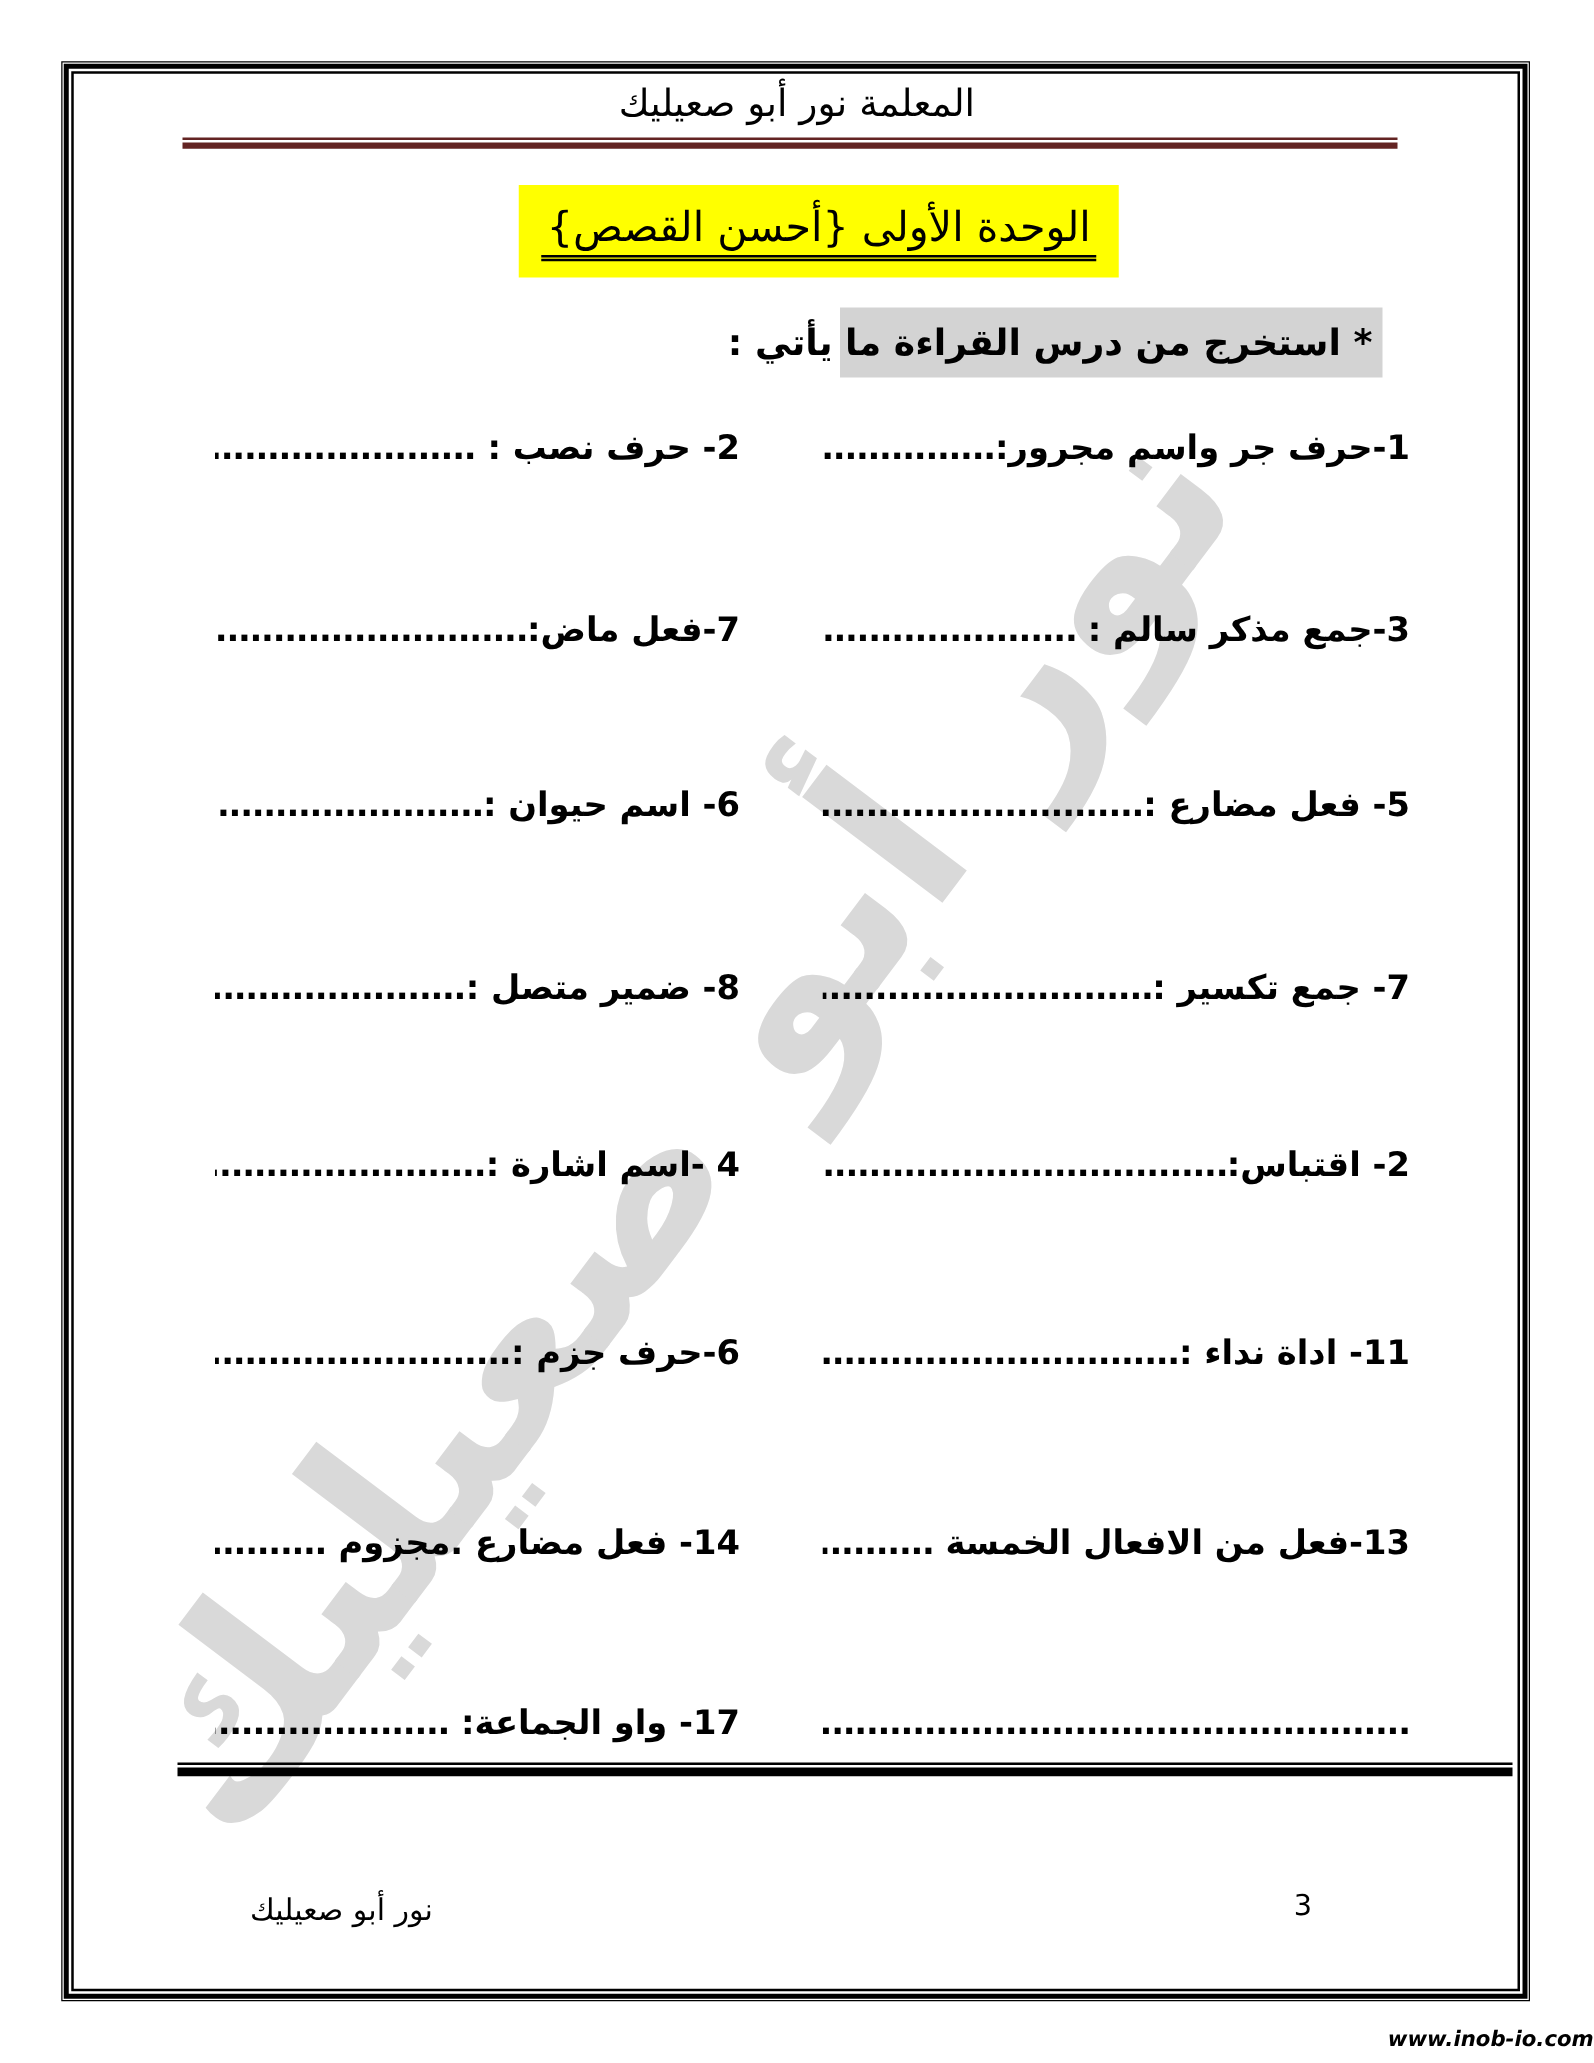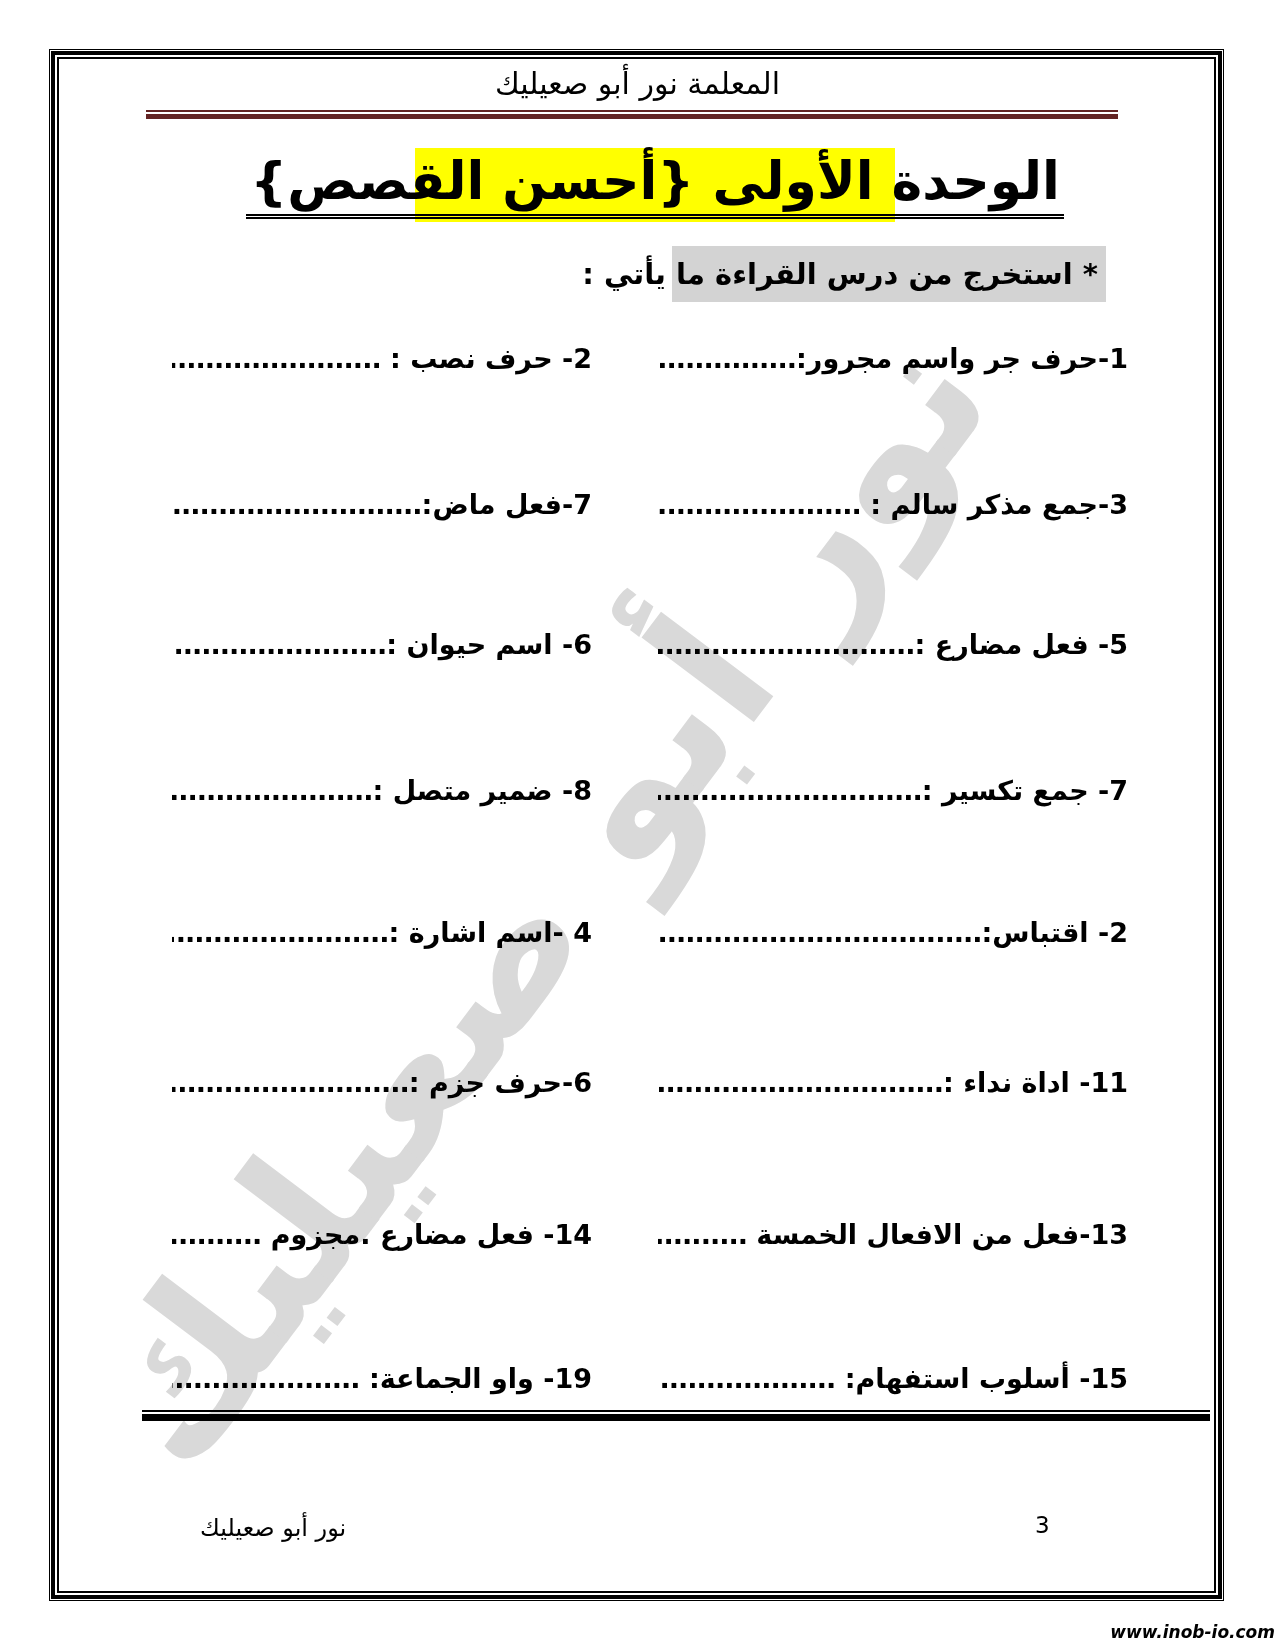--- a/index.html
+++ b/index.html
@@ -19,21 +19,21 @@
     text-align:center;white-space:nowrap;direction:rtl;line-height:260px;}
   
   .header-name{position:absolute;left:65px;top:66px;width:1145px;z-index:1;
     text-align:center;font-size:30px;direction:rtl;}
   .maroon-rule{position:absolute;left:146px;top:110px;width:972px;z-index:1;}
   .maroon-rule .thin{height:2px;background:var(--rule-maroon,#632423);margin-bottom:2px;}
   .maroon-rule .thick{height:5px;background:var(--rule-maroon,#632423);}
   
   .unit-title{position:absolute;left:415px;top:148px;width:480px;height:74px;z-index:1;
     background:var(--highlight-yellow,#ffff00);display:flex;align-items:center;justify-content:center;direction:rtl;}
-  .unit-title span{font-size:52px;font-weight:bold;border-bottom:5px double #000;padding:0 4px 3px 4px;white-space:nowrap;}
+  .unit-title span{font-size:33px;font-weight:normal;border-bottom:5px double #000;padding:0 4px 3px 4px;white-space:nowrap;}
   
   .instruction{position:absolute;left:672px;top:246px;width:434px;height:56px;z-index:1;
     background:var(--highlight-gray,#d3d3d3);display:flex;align-items:center;direction:rtl;
     font-size:29px;font-weight:bold;padding:0 8px;box-sizing:border-box;white-space:pre;}
   
   .qrow{position:absolute;left:172px;width:956px;height:42px;z-index:1;
     display:flex;direction:rtl;justify-content:space-between;
     font-size:27px;font-weight:bold;line-height:42px;}
   .qitem{display:flex;direction:rtl;overflow:hidden;height:42px;}
   .qright{width:470px;}
@@ -145,25 +145,24 @@
     <span class="qdots">............................................................</span>
   </div>
   <div class="qitem qleft">
     <span class="qlabel">14- فعل مضارع .مجزوم </span>
     <span class="qdots">............................................................</span>
   </div>
 </div>
 
 <div class="qrow" style="top:1358px">
   <div class="qitem qright">
-    <span class="qlabel">15- أسلوب استفهام: </span>
     <span class="qdots">............................................................</span>
   </div>
   <div class="qitem qleft">
-    <span class="qlabel">19- واو الجماعة: </span>
+    <span class="qlabel">17- واو الجماعة: </span>
     <span class="qdots">............................................................</span>
   </div>
 </div>
 
 <div class="close-rule">
   <div class="thin"></div>
   <div class="thick"></div>
 </div>
 
 <div class="footer-name">نور أبو صعيليك</div>

